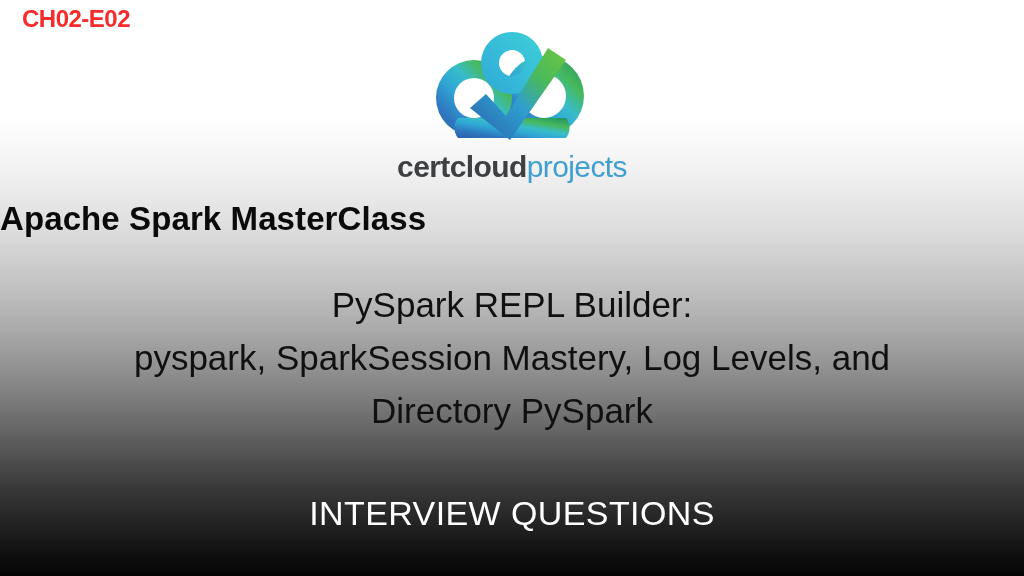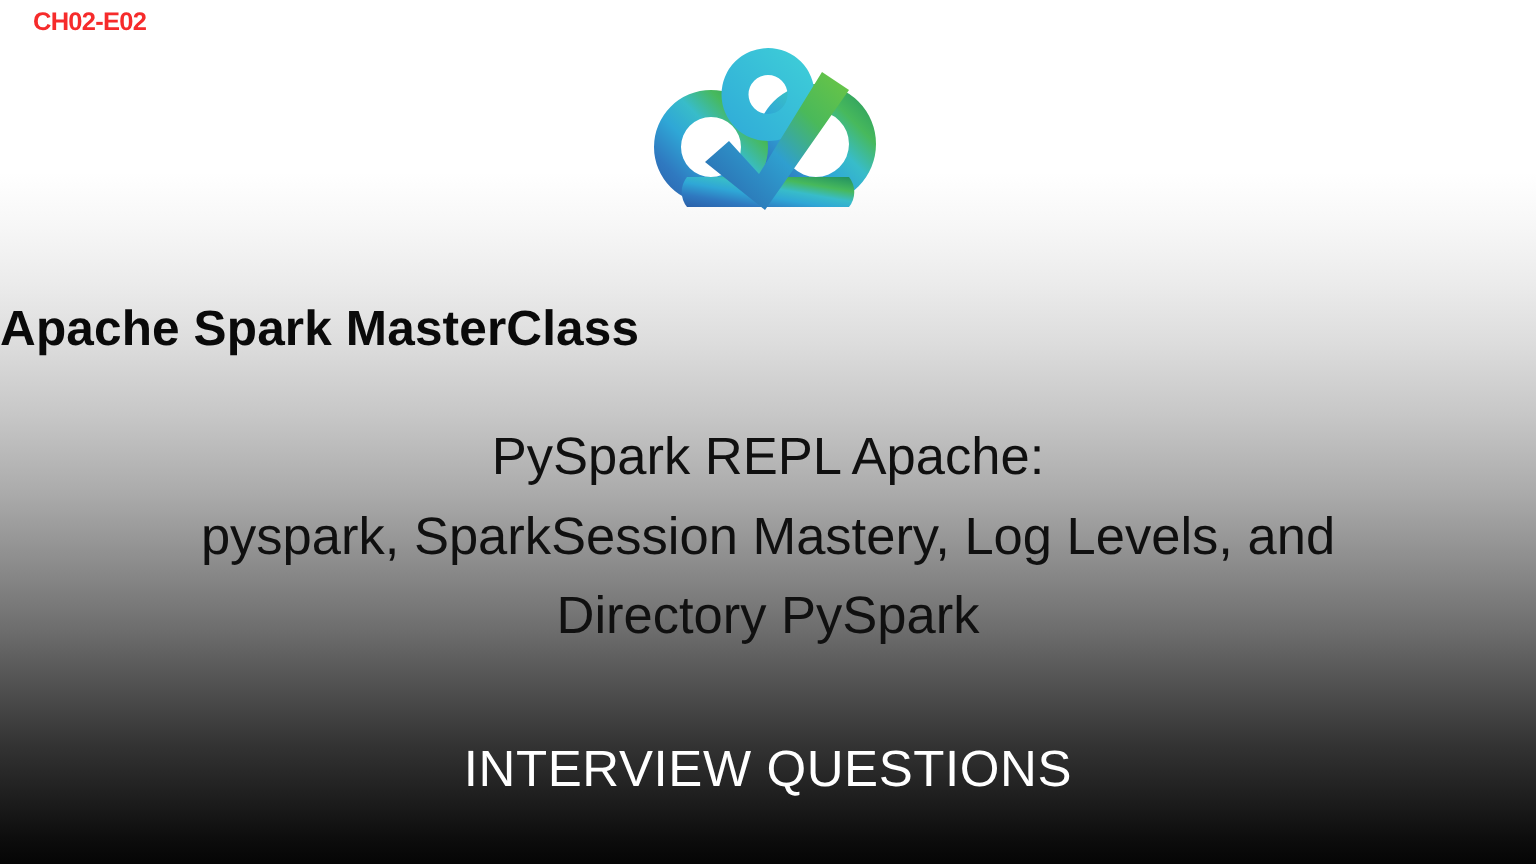--- a/index.html
+++ b/index.html
@@ -29,21 +29,21 @@
         #1f1f1f 92%,
         #0d0d0d 97%,
         #050505 100%);
   }
 
   
   #episode-badge {
     position: absolute;
     left: 22px;
     top: 6px;
-    font-size: 17px;
+    font-size: 24px;
     font-weight: bold;
     letter-spacing: -0.5px;
     color: #f62b2b;
     line-height: 1.1;
     white-space: nowrap;
   }
 
   
   #logo-block {
     position: absolute;
@@ -168,25 +168,28 @@
                  M88 28
                  a13 13 0 0 0 0 26
                  a13 13 0 0 0 0 -26 z" fill="url(#gSmallTop)" fill-rule="evenodd"></path>
 
         <path d="M34 96 h108 a16 16 0 0 1 0 20 H34 a16 16 0 0 1 0 -20 z" fill="url(#gCloud)"></path>
 
         <path d="M62 72 L82 94 L124 26 L142 38 L86 118 L46 86 Z" fill="url(#gCheck)"></path>
       </svg>
     </span>
 
+    <div id="logo-wordmark">
+      <span class="wm-cert">certcloud</span><span class="wm-projects">projects</span>
+    </div>
   </div>
 
   <div id="course-title">Apache Spark MasterClass</div>
 
   <div id="episode-subtitle">
-    <span class="sub-line">PySpark REPL Apache:</span>
+    <span class="sub-line">PySpark REPL Builder:</span>
     <span class="sub-line">pyspark, SparkSession Mastery, Log Levels, and</span>
     <span class="sub-line">Directory PySpark</span>
   </div>
 
   <div id="section-label">INTERVIEW QUESTIONS</div>
 
 </div>
 
 </body></html>

